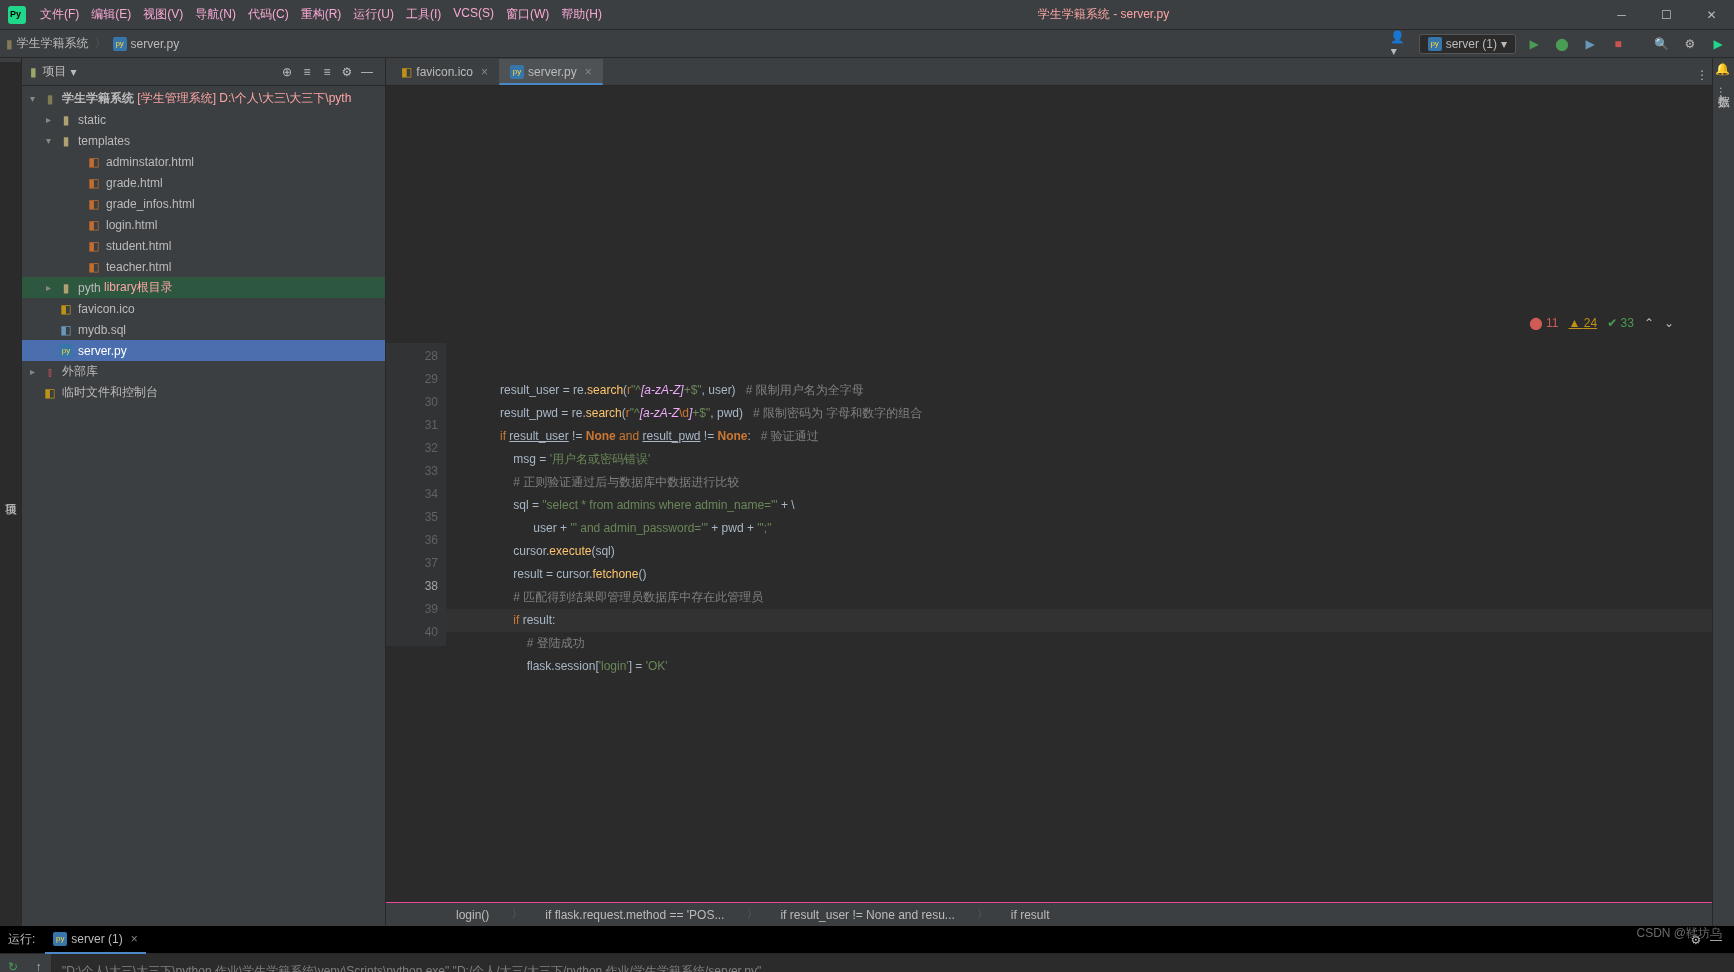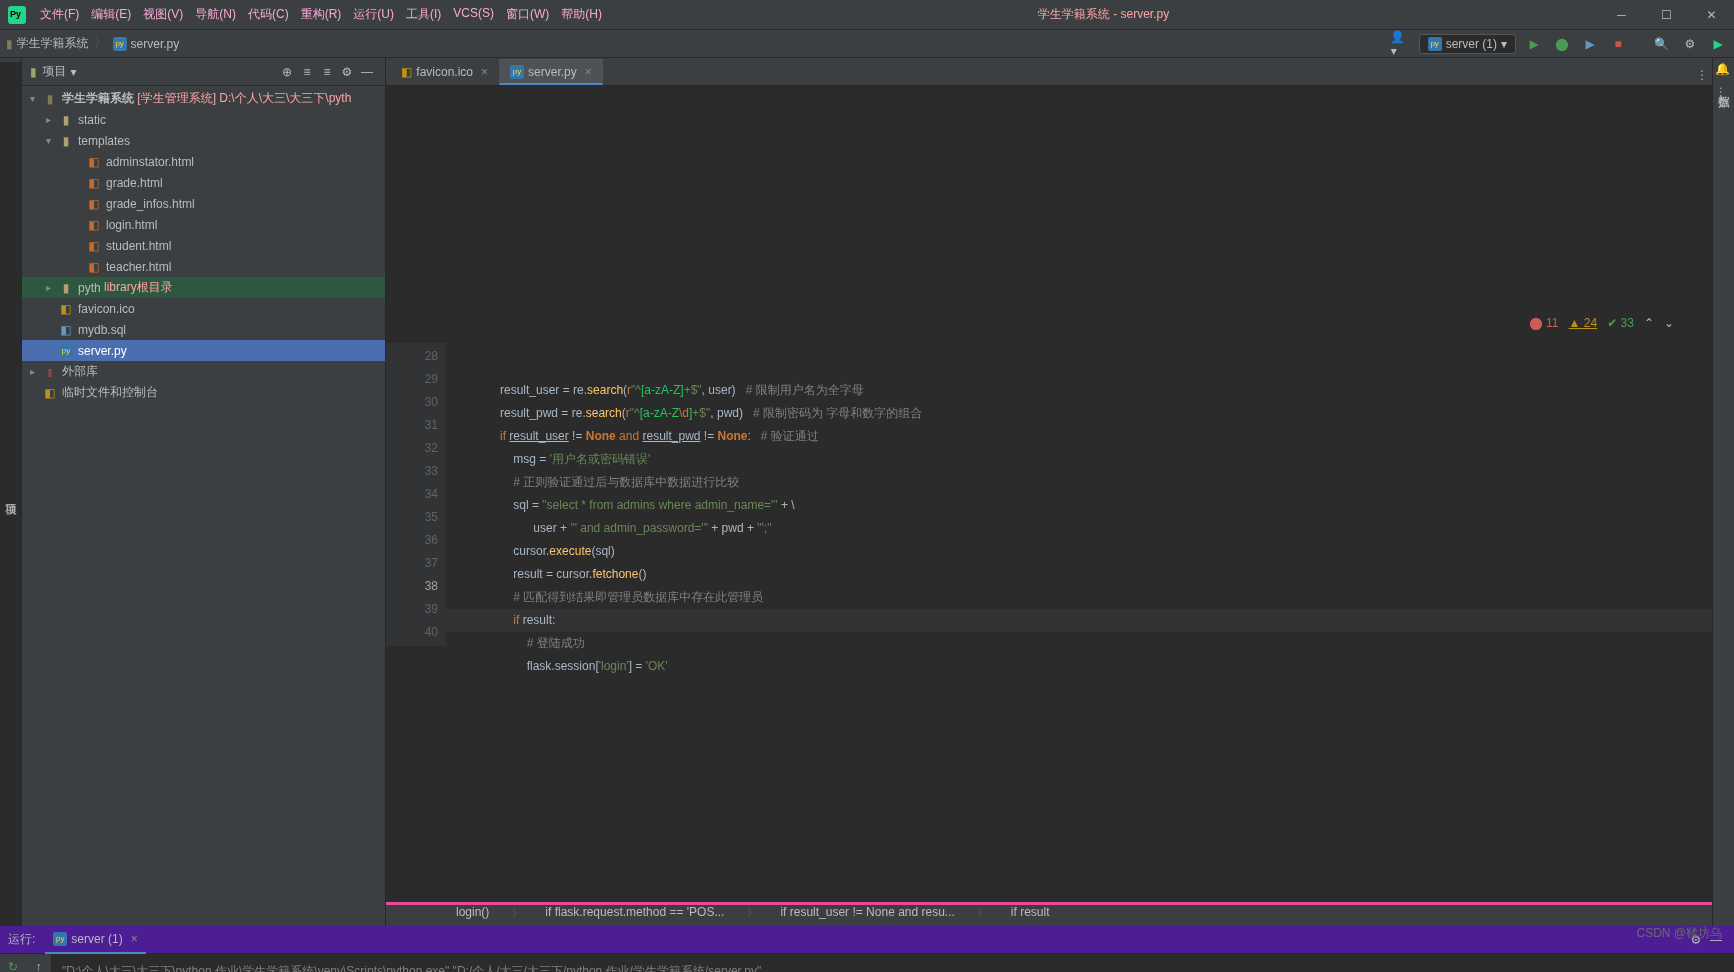--- a/index.html
+++ b/index.html
@@ -35,28 +35,28 @@
 .dim{color:#fca5a5;}
 .editor-area { flex:1; display:flex; flex-direction:column; background:#2b2b2b;}
 .tab-bar { height:28px; background:#3c3f41; display:flex; align-items:flex-end; border-bottom:1px solid #282828; padding-left:4px;}
 .ed-tab { height:26px; padding:0 10px; display:flex; align-items:center; gap:4px; border:1px solid transparent; color:#bbb;}
 .ed-tab.active { background:#4e5254; border-bottom:2px solid #4a88c7;}
 .ed-tab .close{color:#888;margin-left:4px;}
 .editor-body { flex:1; display:flex; position:relative; overflow:hidden;align-items:center;}
 .gutter { width:60px; background:#313335; color:#606366; text-align:right; padding:2px 8px 2px 0; font-family:"JetBrains Mono","Consolas",monospace; font-size:13px; line-height:23px;}
 .gutter .hl{color:#a4a3a3;}
 .code { flex:1; padding:2px 0 2px 14px; font-family:"JetBrains Mono","Consolas",monospace; font-size:13px; line-height:23px; white-space:pre; color:#a9b7c6; position:relative;}
-.kw{color:#cc7832;} .str{color:#6a8759;} .cmt{color:#808080;} .fn{color:#ffc66d;} .reg{color:#22c55e;} .esc{color:#cc7832;} .none{color:#cc7832;font-weight:bold;}
+.kw{color:#cc7832;} .str{color:#6a8759;} .cmt{color:#808080;} .fn{color:#ffc66d;} .reg{color:#f0abfc;font-style:italic;} .esc{color:#cc7832;} .none{color:#cc7832;font-weight:bold;}
 .err-stripe{width:14px;background:#3c3f41;position:relative;}
 .inspect { position:absolute; top:4px; right:24px; display:flex; gap:10px; font-size:11px; color:#bbb;}
 .inspect .red{color:#cf5b56;} .inspect .yel{color:#be9117;text-decoration:underline;} .inspect .grn{color:#499c54;}
-.crumb-bar { height:24px; display:flex; align-items:flex-start; padding-left:70px; background:#3c3f41; border-top:3px solid #ec4899; gap:16px;}
+.crumb-bar { height:24px; display:flex; align-items:center; padding-left:70px; background:#3c3f41; border-top:1px solid #ec4899; gap:16px;}
 .crumb-sep{color:#666;margin:0 6px;}
 .run-panel { height:380px; background:#2b2b2b; display:flex; flex-direction:column;}
-.run-header { height:28px; background:#4c1d95; border-bottom:1px solid #282828; display:flex; align-items:center; padding:0 8px;}
+.run-header { height:28px; background:#000000; border-bottom:1px solid #282828; display:flex; align-items:center; padding:0 8px;}
 .run-tab { display:flex;align-items:center;gap:4px; padding:0 8px; border-bottom:2px solid #4a88c7; height:28px;}
 .run-body { flex:1; display:flex;}
 .run-gutter{width:26px; background:#3c3f41; display:flex; flex-direction:column; align-items:center; padding-top:6px; gap:10px;}
 .run-gutter2{width:26px; background:#3c3f41; display:flex; flex-direction:column; align-items:center; padding-top:6px; gap:10px; border-right:1px solid #282828;}
 .console { flex:1; padding:6px 10px; font-family:"JetBrains Mono","Consolas",monospace; font-size:13px; line-height:23px; white-space:pre; color:#bbb; overflow:hidden;}
 .console .gray{color:#808080;}
 .watermark{position:absolute; right:12px; bottom:30px; color:#6b6b6b; font-size:12px;}
 .ico-folder{color:#b0a173;} .ico-folder-dark{color:#807a55;}
 .ico-html{color:#c26d2f;}
 .green-play{color:#499c54;} .red-sq{color:#c75450;} .bug{color:#499c54;}

